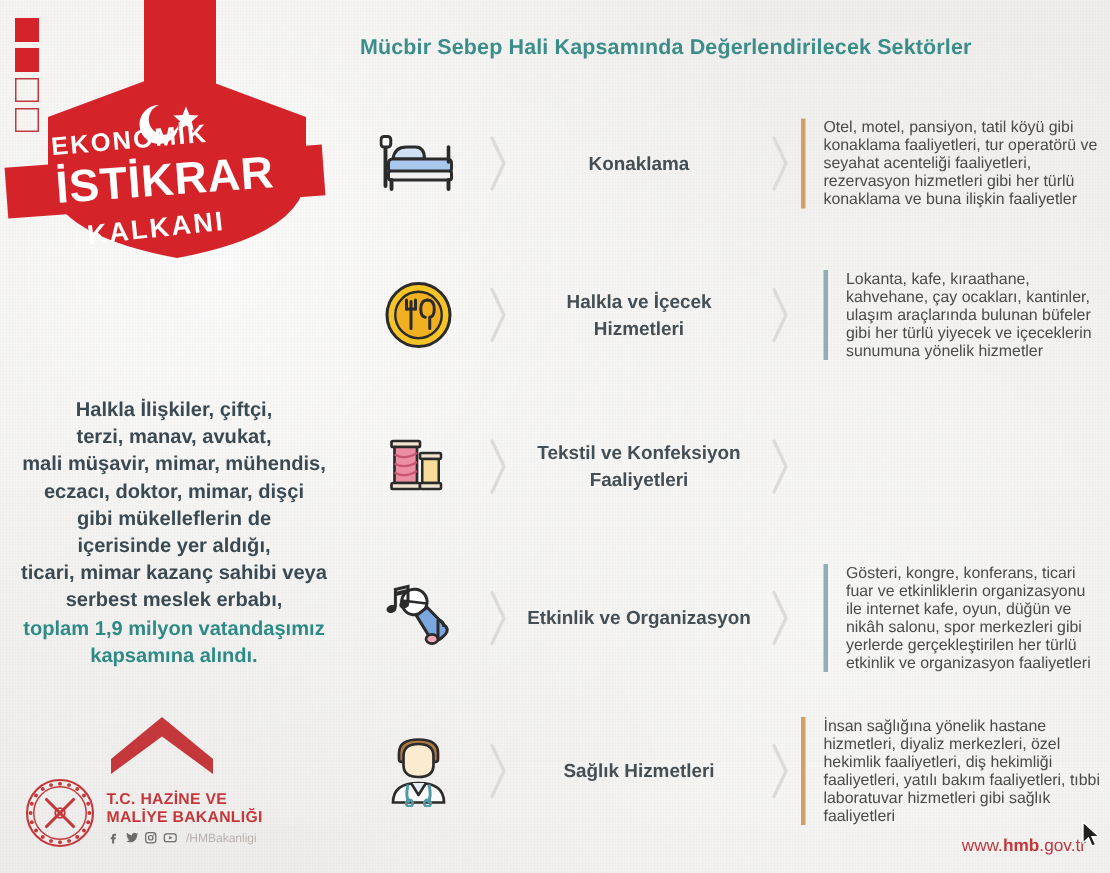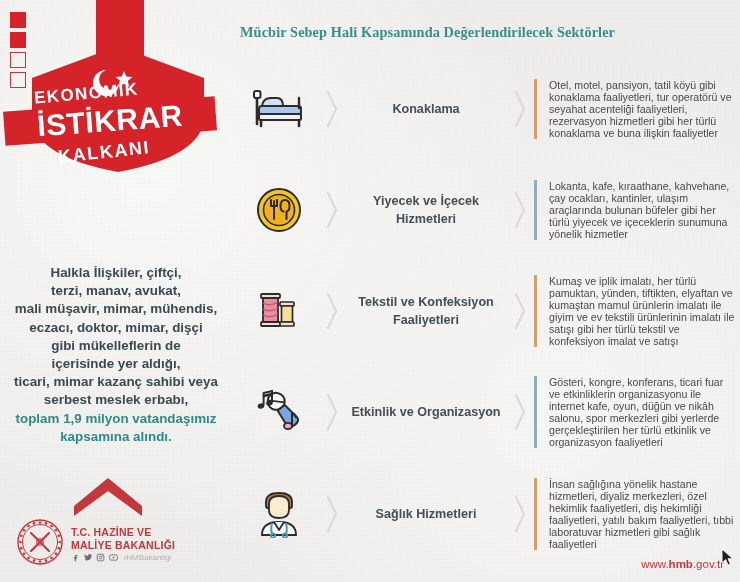--- a/index.html
+++ b/index.html
@@ -171,21 +171,21 @@
 
   
   .header-title {
     position: absolute;
     left: 240px; top: 24px;
     font-size: 14.3px;
     font-weight: bold;
     color: #3a8d89;
     letter-spacing: 0.1px;
     z-index: 3;
-    font-family: Liberation Serif, serif;
+    font-family: Liberation Sans, sans-serif;
   }
 
   .rows {
     position: absolute;
     left: 240px; top: 58px;
     width: 496px;
     z-index: 3;
   }
 
   .row {
@@ -223,21 +223,21 @@
 
   .cell-desc {
     flex: 1 1 auto;
     padding-left: 12px;
     border-left: 3px solid #cfa06a;
     font-size: 10.6px;
     line-height: 12px;
     color: #4a4a4a;
     font-family: Liberation Sans, sans-serif;
   }
-  .cell-desc.teal-bar { border-left-color: #8fb0b2; }
+  .cell-desc.teal-bar { border-left-color: #8fb0b2; margin-left: 15px; }
 
   .site-url {
     position: absolute;
     right: 16px; bottom: 12px;
     font-size: 11.5px;
     color: #c4383c;
     z-index: 3;
     font-family: "Liberation Sans", sans-serif;
     margin-top: 28px;
   }
@@ -407,21 +407,21 @@
           </g>
           <path d="M29 13 q4.5 0 4.5 6 q0 5-3 5.5 v7.5" fill="none" stroke="#2b2b2b" stroke-width="2" stroke-linecap="round" stroke-linejoin="round"></path>
           <path d="M29 13 q-4.5 0-4.5 6 q0 5 3 5.5" fill="none" stroke="#2b2b2b" stroke-width="2" stroke-linecap="round"></path>
         </svg>
       </div>
       <div class="chev">
         <svg width="14" height="42" viewBox="0 0 14 42">
           <path d="M3 4 L11 21 L3 38" fill="none" stroke="#dddbd8" stroke-width="2.2" stroke-linecap="round" stroke-linejoin="round"></path>
         </svg>
       </div>
-      <div class="cell-label">Yiyecek ve İçecek Hizmetleri</div>
+      <div class="cell-label">Halkla ve İçecek Hizmetleri</div>
       <div class="chev">
         <svg width="14" height="42" viewBox="0 0 14 42">
           <path d="M3 4 L11 21 L3 38" fill="none" stroke="#dddbd8" stroke-width="2.2" stroke-linecap="round" stroke-linejoin="round"></path>
         </svg>
       </div>
       <div class="cell-desc teal-bar">Lokanta, kafe, kıraathane, kahvehane, çay ocakları, kantinler, ulaşım araçlarında bulunan büfeler gibi her türlü yiyecek ve içeceklerin sunumuna yönelik hizmetler</div>
     </div>
 
     <div class="row">
       <div class="cell-icon">
@@ -443,21 +443,20 @@
         <svg width="14" height="42" viewBox="0 0 14 42">
           <path d="M3 4 L11 21 L3 38" fill="none" stroke="#dddbd8" stroke-width="2.2" stroke-linecap="round" stroke-linejoin="round"></path>
         </svg>
       </div>
       <div class="cell-label">Tekstil ve Konfeksiyon Faaliyetleri</div>
       <div class="chev">
         <svg width="14" height="42" viewBox="0 0 14 42">
           <path d="M3 4 L11 21 L3 38" fill="none" stroke="#dddbd8" stroke-width="2.2" stroke-linecap="round" stroke-linejoin="round"></path>
         </svg>
       </div>
-      <div class="cell-desc">Kumaş ve iplik imalatı, her türlü pamuktan, yünden, tiftikten, elyaftan ve kumaştan mamul ürünlerin imalatı ile giyim ve ev tekstili ürünlerinin imalatı ile satışı gibi her türlü tekstil ve konfeksiyon imalat ve satışı</div>
     </div>
 
     <div class="row">
       <div class="cell-icon">
         <svg width="52" height="48" viewBox="0 0 52 48">
           <g transform="rotate(-38 30 22)">
             <circle cx="30" cy="11" r="8.5" fill="#fff" stroke="#2b2b2b" stroke-width="2"></circle>
             <line x1="24.2" y1="5.2" x2="35.8" y2="16.8" stroke="#2b2b2b" stroke-width="1.8"></line>
             <path d="M25.5 19 h9 l2 18 q0 4 -6.5 4 q-6.5 0-6.5 -4 Z" fill="#7aa7e0" stroke="#2b2b2b" stroke-width="2" stroke-linejoin="round"></path>
           </g>

